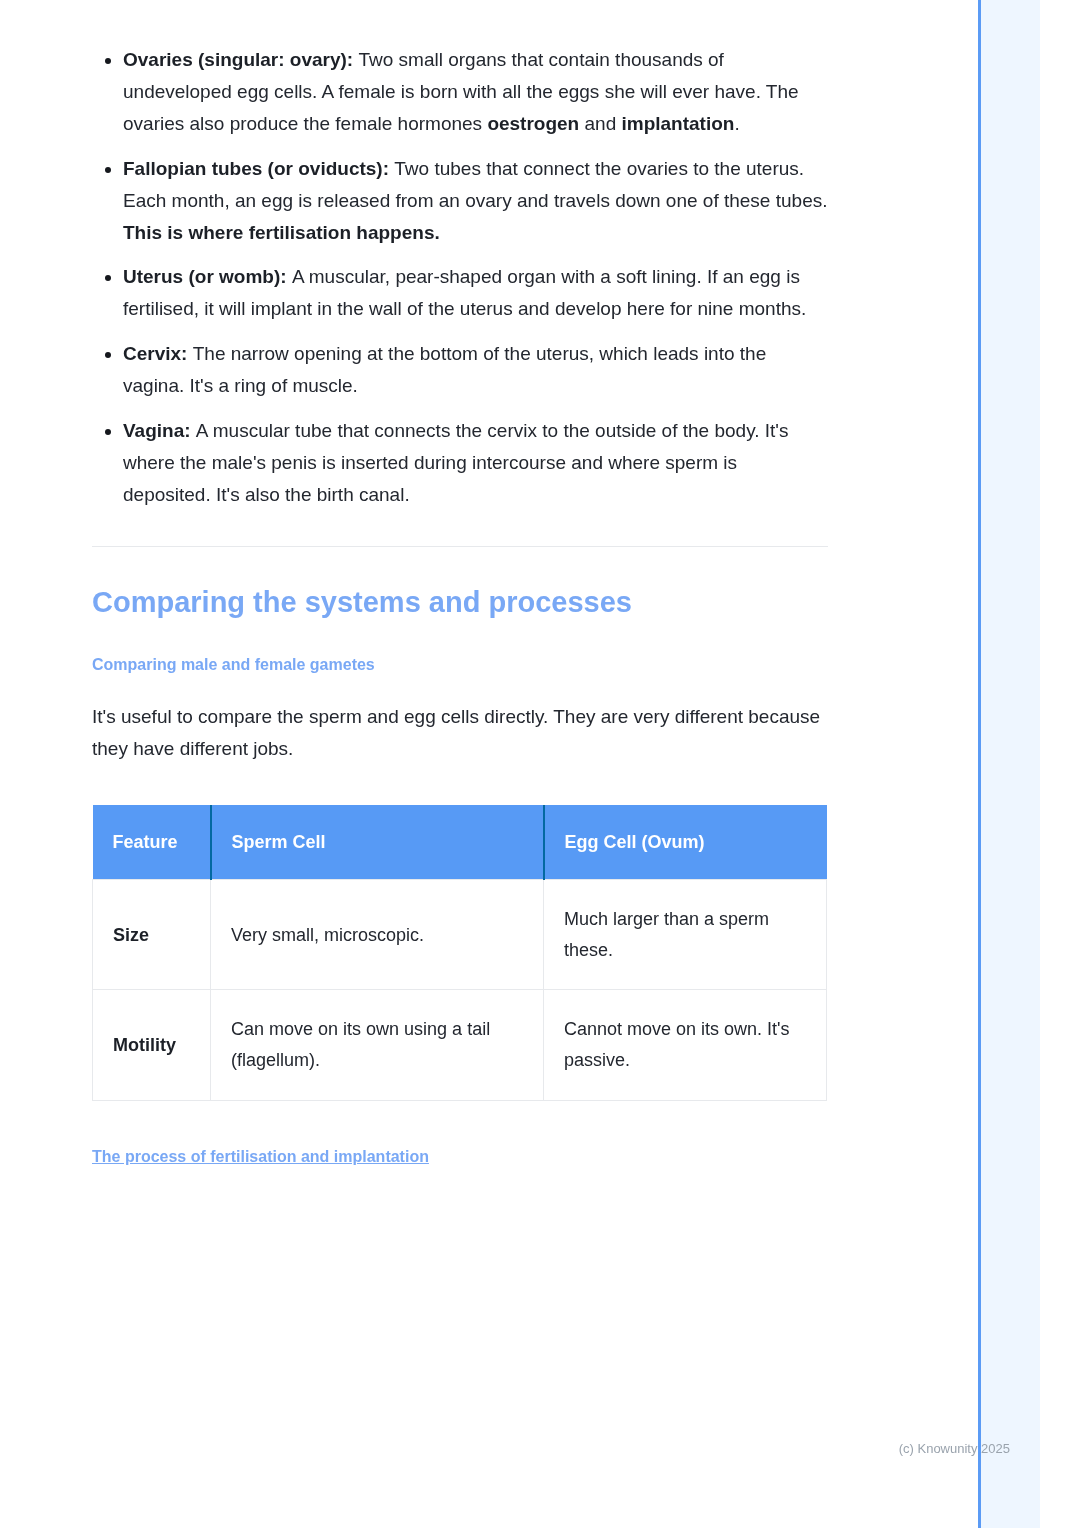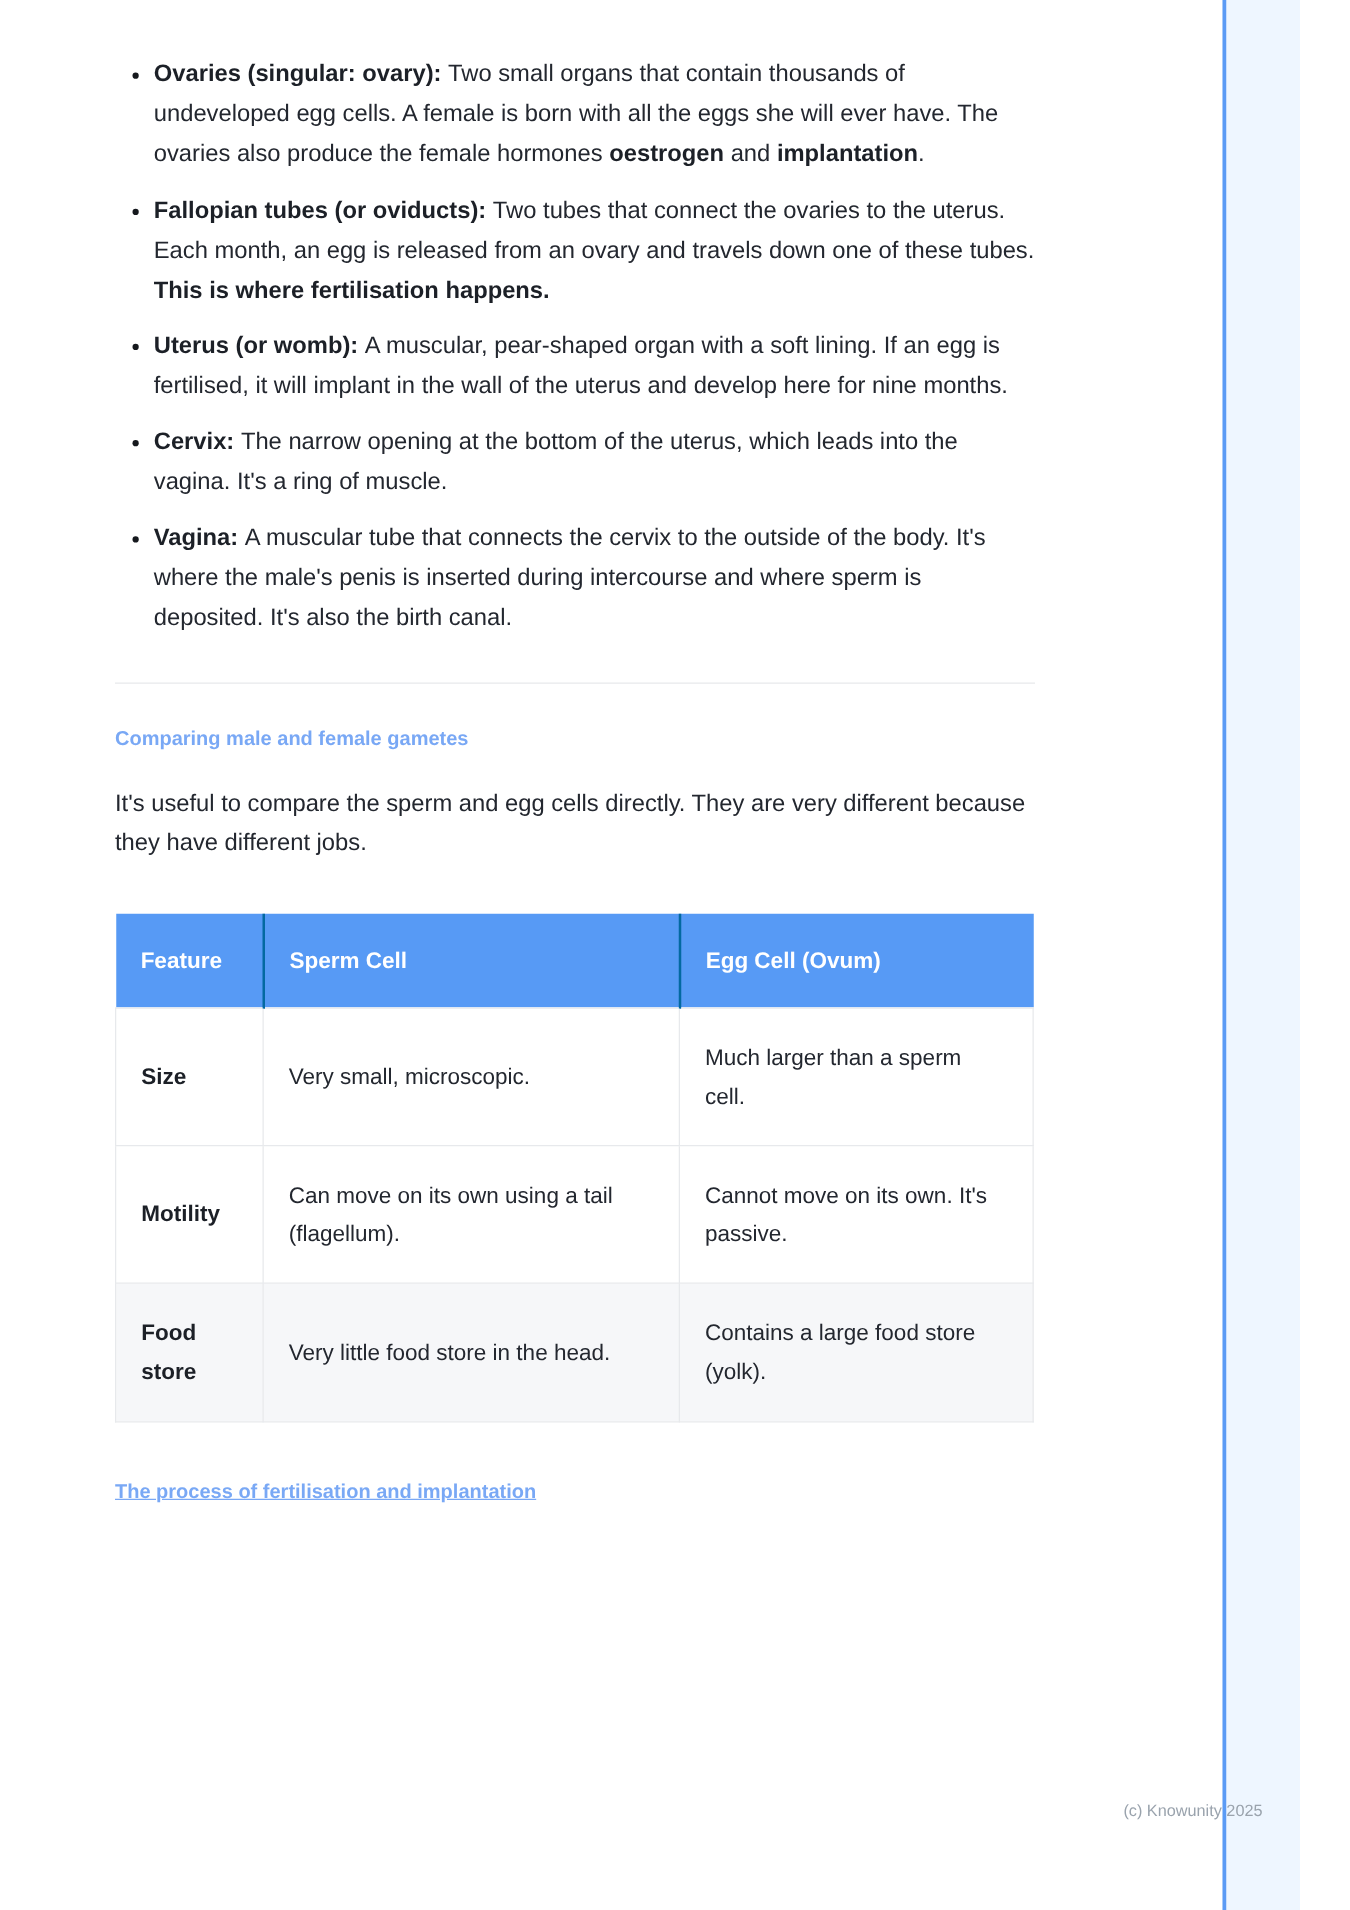--- a/index.html
+++ b/index.html
@@ -107,20 +107,21 @@
     <ul class="bullets">
       <li><span><strong>Ovaries (singular: ovary): </strong><span>Two small organs that contain thousands of undeveloped egg cells. A female is born with all the eggs she will ever have. The ovaries also produce the female hormones </span><strong>oestrogen</strong><span> and </span><strong>implantation</strong><span>.</span></span></li>
       <li><span><strong>Fallopian tubes (or oviducts): </strong><span>Two tubes that connect the ovaries to the uterus. Each month, an egg is released from an ovary and travels down one of these tubes. </span><strong>This is where fertilisation happens.</strong></span></li>
       <li><span><strong>Uterus (or womb): </strong><span>A muscular, pear-shaped organ with a soft lining. If an egg is fertilised, it will implant in the wall of the uterus and develop here for nine months.</span></span></li>
       <li><span><strong>Cervix: </strong><span>The narrow opening at the bottom of the uterus, which leads into the vagina. It's a ring of muscle.</span></span></li>
       <li><span><strong>Vagina: </strong><span>A muscular tube that connects the cervix to the outside of the body. It's where the male's penis is inserted during intercourse and where sperm is deposited. It's also the birth canal.</span></span></li>
     </ul>
 
     <hr class="divider">
 
+    <h2 class="section">Comparing the systems and processes</h2>
 
     <h3 class="subsection">Comparing male and female gametes</h3>
 
     <p class="intro">It's useful to compare the sperm and egg cells directly. They are very different because they have different jobs.</p>
 
     <table class="compare">
       <colgroup>
         <col style="width:118px">
         <col style="width:333px">
         <col style="width:283px">
@@ -129,31 +130,26 @@
         <tr>
           <th>Feature</th>
           <th>Sperm Cell</th>
           <th>Egg Cell (Ovum)</th>
         </tr>
       </thead>
       <tbody>
         <tr>
           <td class="feat">Size</td>
           <td>Very small, microscopic.</td>
-          <td>Much larger than a sperm cell.</td>
+          <td>Much larger than a sperm these.</td>
         </tr>
         <tr>
           <td class="feat">Motility</td>
           <td>Can move on its own using a tail (flagellum).</td>
           <td>Cannot move on its own. It's passive.</td>
-        </tr>
-        <tr class="alt">
-          <td class="feat">Food store</td>
-          <td>Very little food store in the head.</td>
-          <td>Contains a large food store (yolk).</td>
         </tr>
       </tbody>
     </table>
 
     <h3 class="subsection next-section">The process of fertilisation and implantation</h3>
 
   </div>
 
   <div class="side-rail"></div>
 

